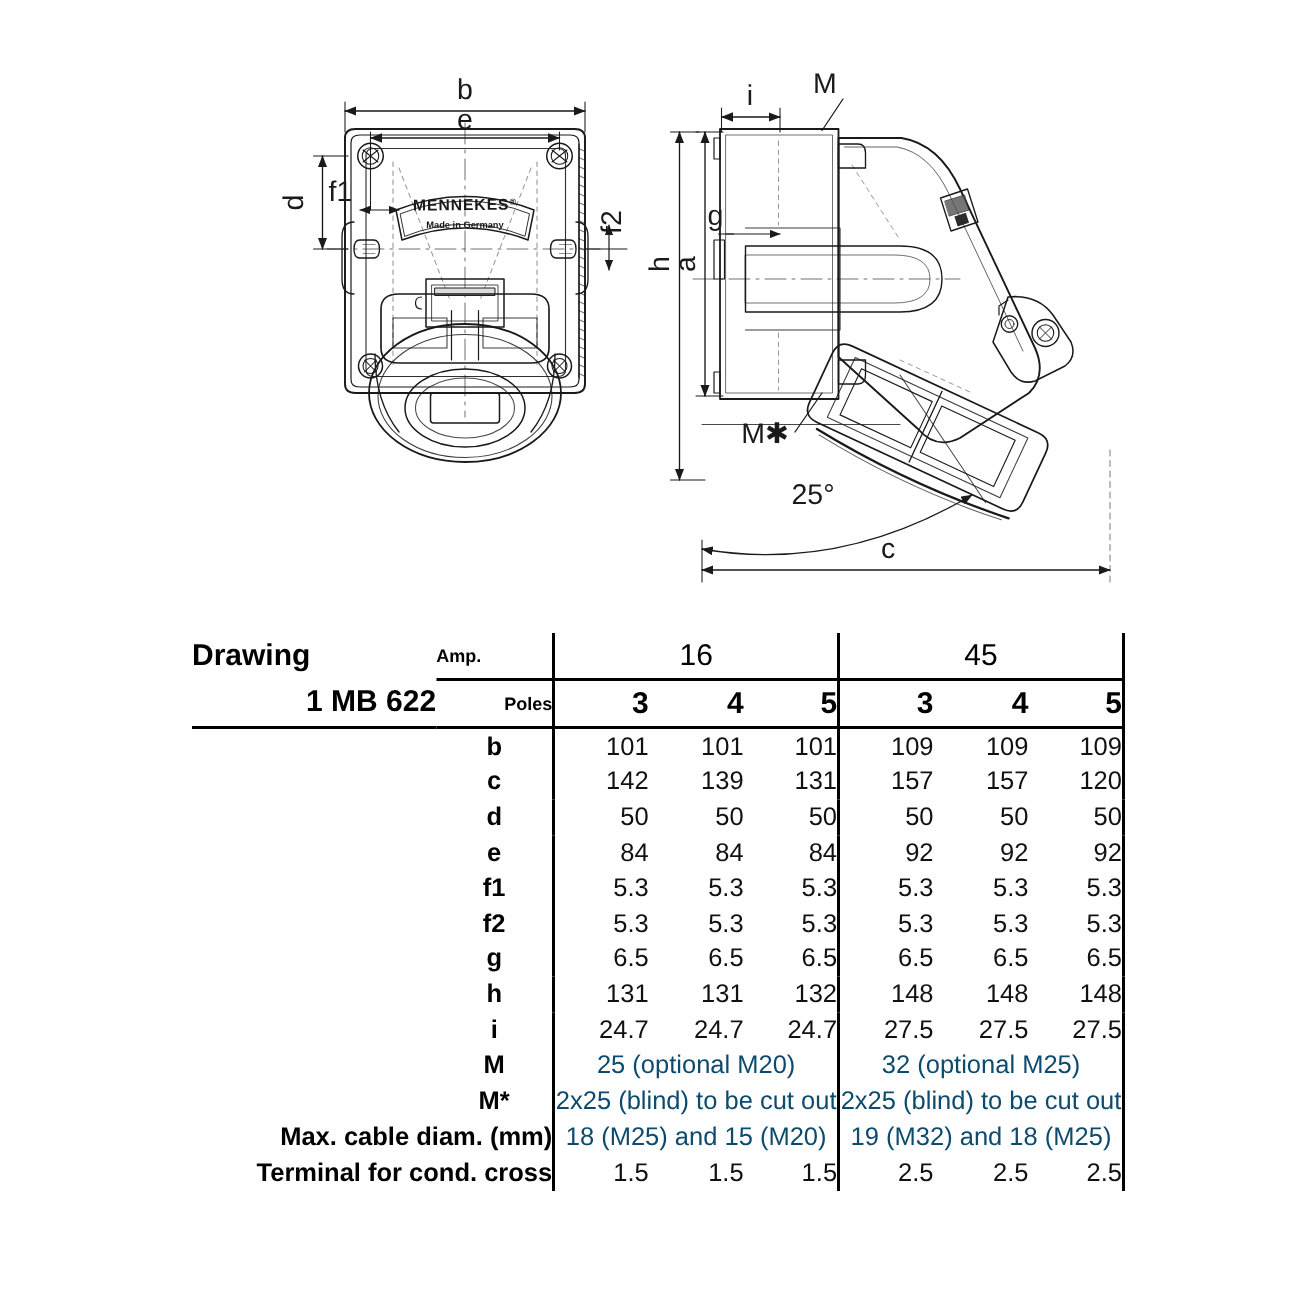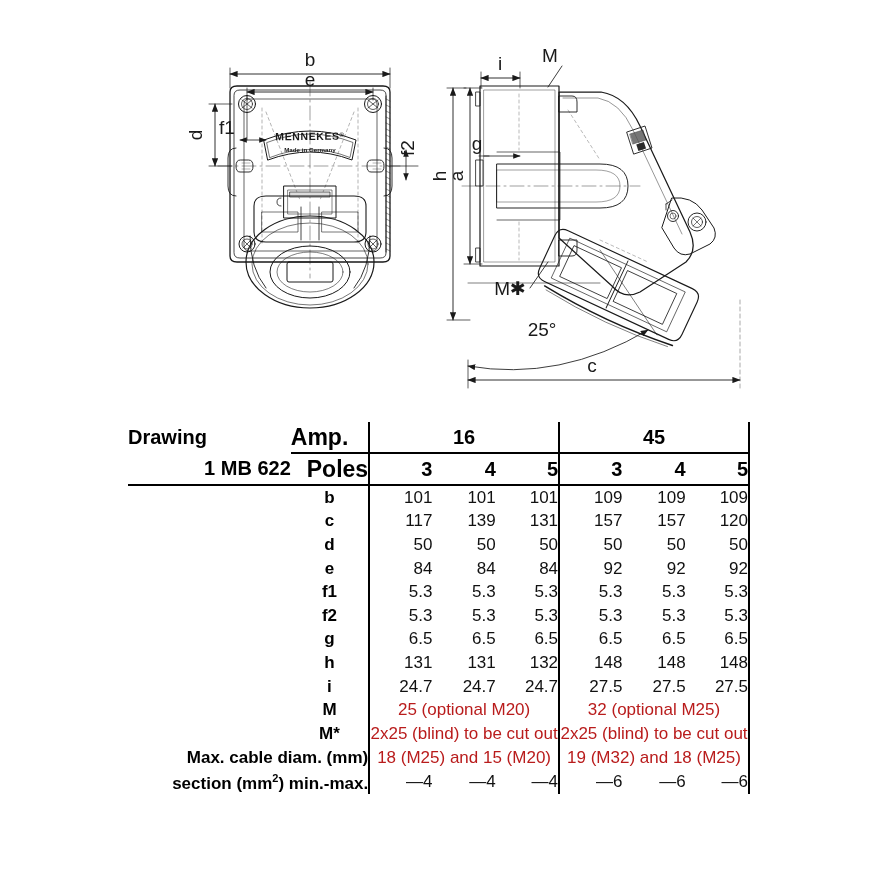--- a/index.html
+++ b/index.html
@@ -30,27 +30,27 @@
     width:622px;
     border-collapse:collapse;
     font-family:"Liberation Sans","DejaVu Sans",sans-serif;
   }
   .tbl td{padding:0;vertical-align:middle;}
 
   
   .c-label{width:162px;}
   .c-dim{width:78px;}
   .c-v{width:63px;}
-  .hd-amp{font-weight:bold;font-size:23px;text-align:left;padding-left:2px;}
+  .hd-amp{font-weight:bold;font-size:12px;text-align:left;padding-left:2px;}
   .hd-num{font-weight:bold;font-size:20px;text-align:center;}
-  .hd-grp{font-weight:bold;font-size:20px;text-align:center;}
+  .hd-grp{font-weight:normal;font-size:20px;text-align:center;}
 
   .rowlabel{font-weight:bold;font-size:17px;text-align:center;}
   .val{font-size:17px;text-align:right;padding-right:10px;color:#111;}
-  .val-span{font-size:17px;text-align:center;color:#b91c1c;}
+  .val-span{font-size:17px;text-align:center;color:#0c4a6e;}
   .leftlabel{font-weight:bold;font-size:17px;text-align:right;white-space:nowrap;}
   .leftlabel-big{font-weight:bold;font-size:20px;text-align:left;white-space:nowrap;}
 
   
   .r-head1 td{height:30px;}
   .r-head2 td{height:30px;}
   .brd-l{border-left:2.5px solid #000;}
   .brd-r{border-right:2.5px solid #000;}
   .ul-amp{border-bottom:2.5px solid #000;}
   .ul-full{border-bottom:2.5px solid #000;text-align:right;}
@@ -355,21 +355,21 @@
         <td class="val">101</td>
         <td class="val">101</td>
         <td class="val brd-l">109</td>
         <td class="val">109</td>
         <td class="val brd-r">109</td>
       </tr>
 
       <tr class="datarow">
         <td></td>
         <td class="rowlabel">c</td>
-        <td class="val brd-l">117</td>
+        <td class="val brd-l">142</td>
         <td class="val">139</td>
         <td class="val">131</td>
         <td class="val brd-l">157</td>
         <td class="val">157</td>
         <td class="val brd-r">120</td>
       </tr>
 
       <tr class="datarow">
         <td></td>
         <td class="rowlabel">d</td>
@@ -460,25 +460,25 @@
         <td class="val-span brd-l" colspan="3">2x25 (blind) to be cut out</td>
         <td class="val-span brd-l brd-r" colspan="3">2x25 (blind) to be cut out</td>
       </tr>
 
       <tr class="datarow-tall">
         <td class="leftlabel" colspan="2">Max. cable diam. (mm)</td>
         <td class="val-span brd-l" colspan="3">18 (M25) and 15 (M20)</td>
         <td class="val-span brd-l brd-r" colspan="3">19 (M32) and 18 (M25)</td>
       </tr>
 
-
       <tr class="datarow-tall">
-        <td class="leftlabel" colspan="2"><span>section (mm</span><sup>2</sup><span>) min.-max.</span></td>
-        <td class="val brd-l">—4</td>
-        <td class="val">—4</td>
-        <td class="val">—4</td>
-        <td class="val brd-l">—6</td>
-        <td class="val">—6</td>
-        <td class="val brd-r">—6</td>
-      </tr>
+        <td class="leftlabel" colspan="2">Terminal for cond. cross</td>
+        <td class="val brd-l">1.5</td>
+        <td class="val">1.5</td>
+        <td class="val">1.5</td>
+        <td class="val brd-l">2.5</td>
+        <td class="val">2.5</td>
+        <td class="val brd-r">2.5</td>
+      </tr>
+
     </tbody>
   </table>
 </div>
 
 </body></html>

